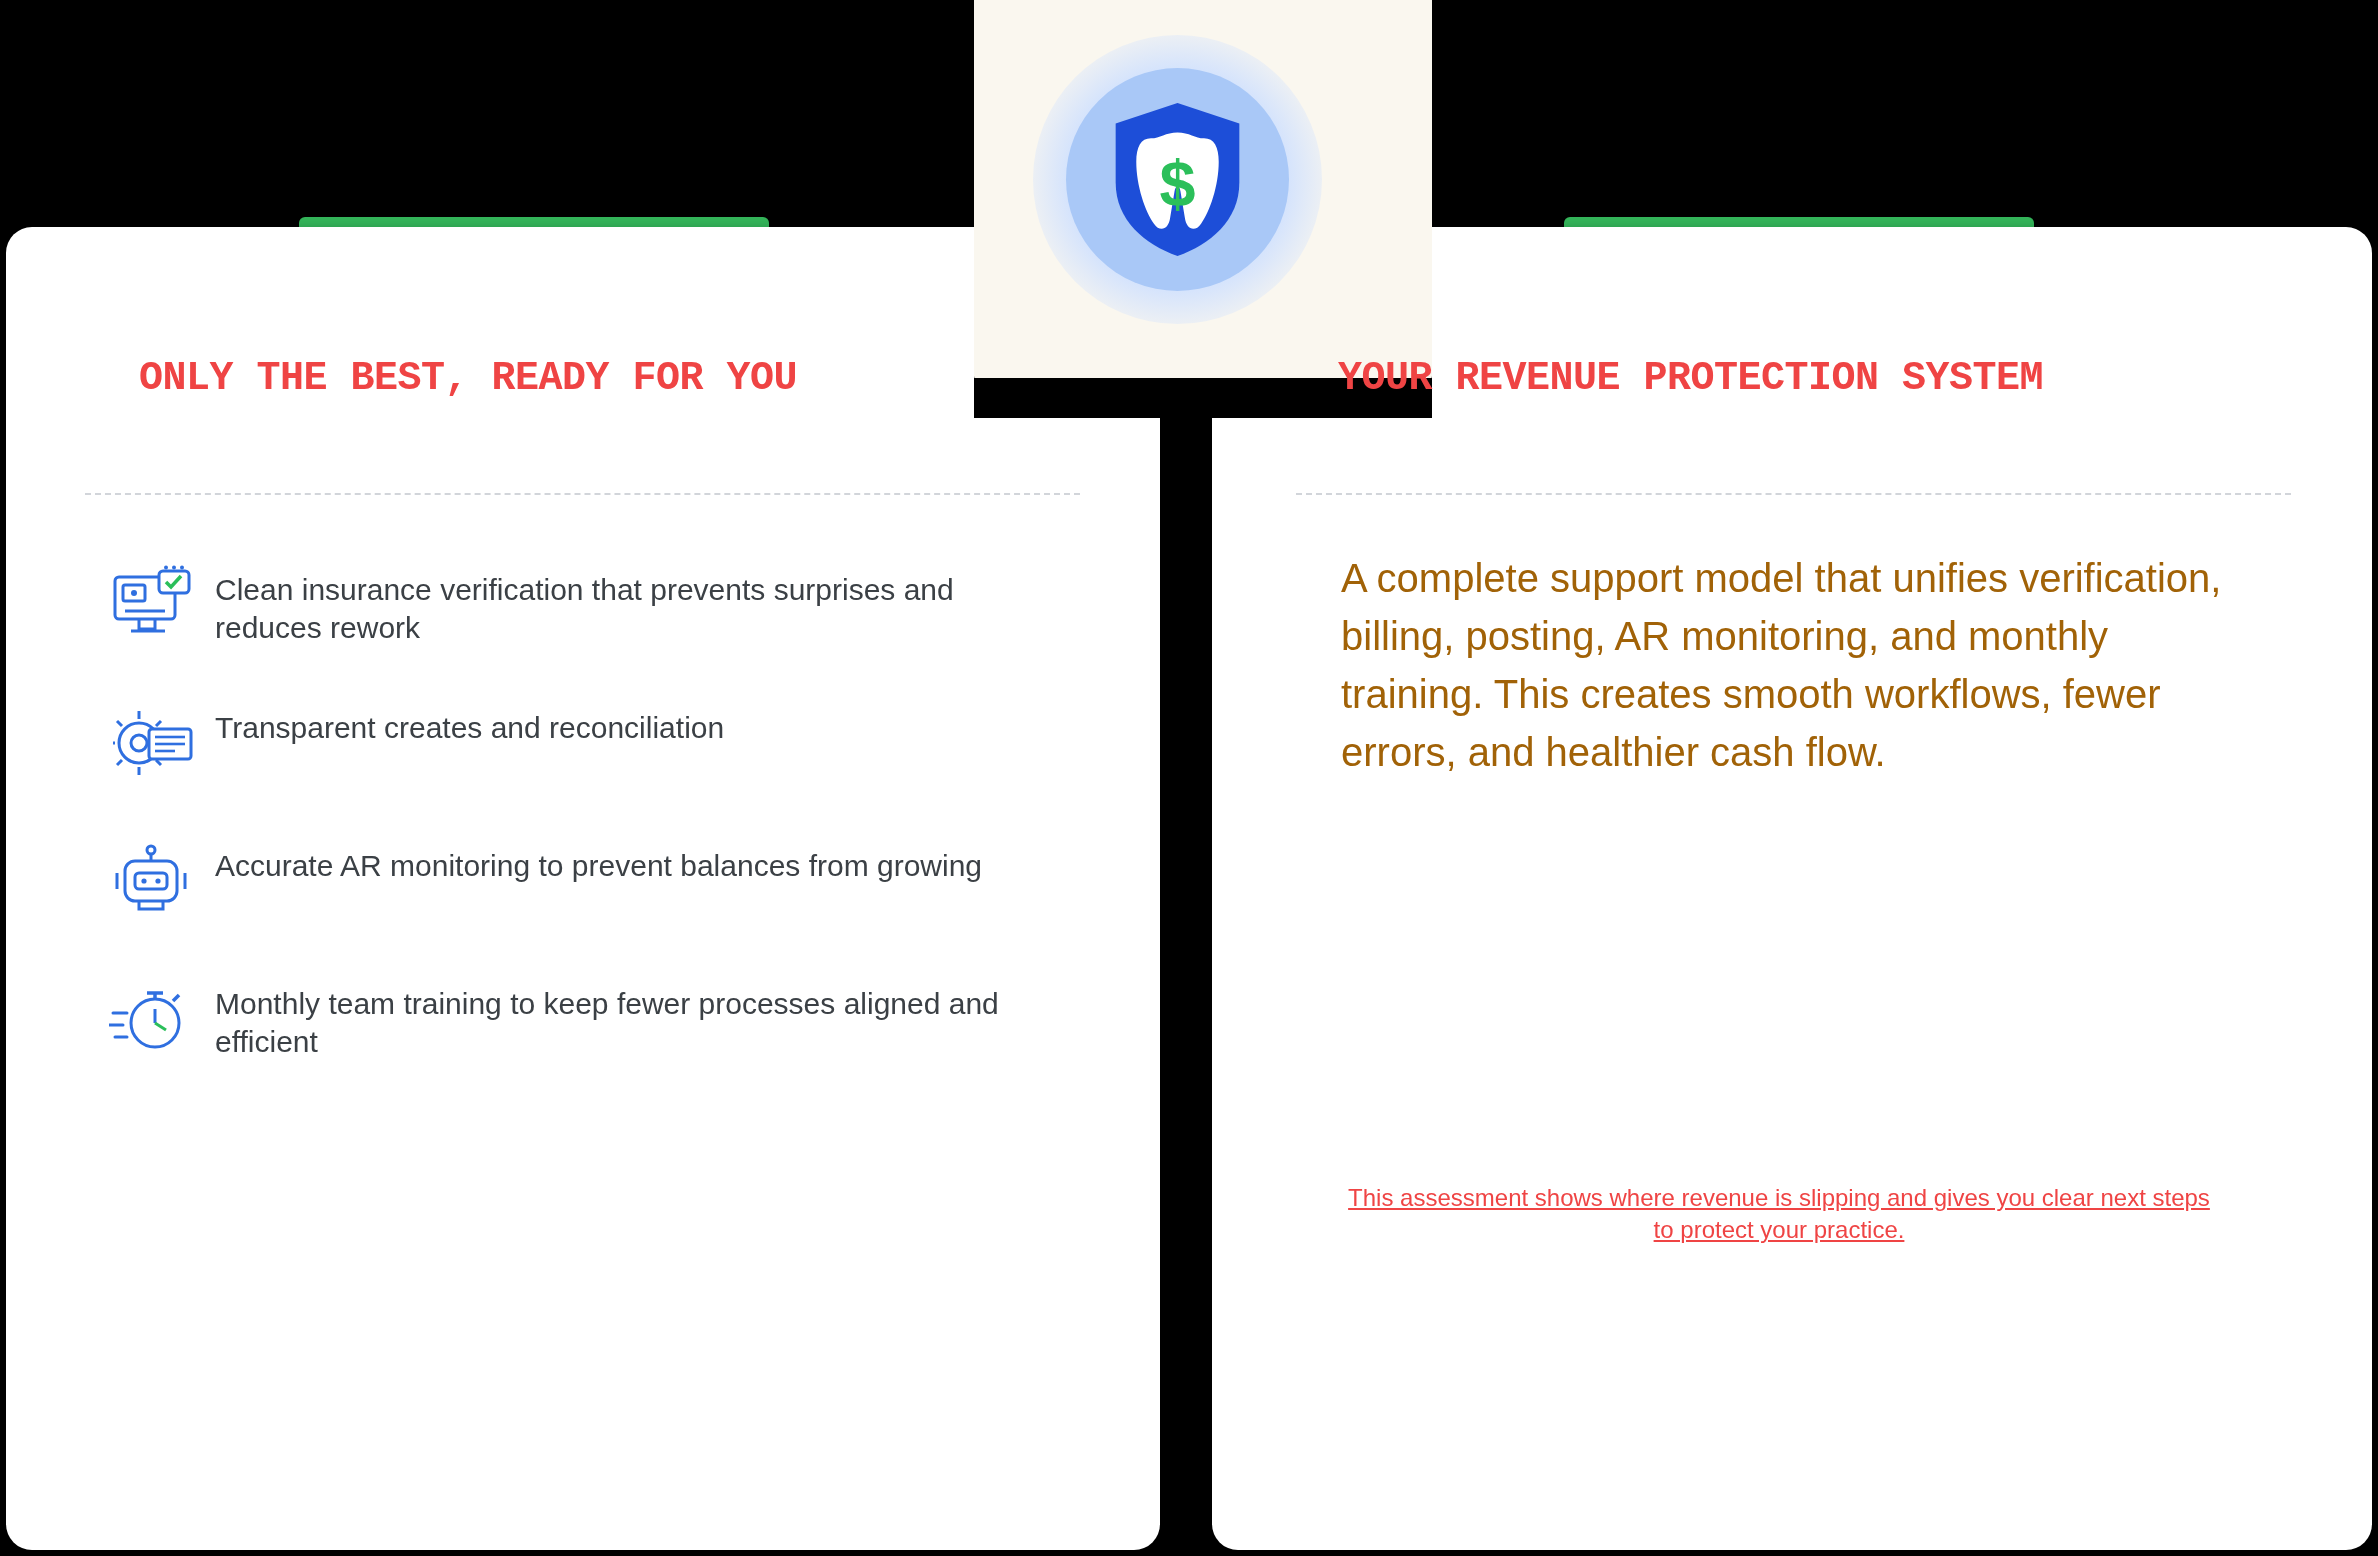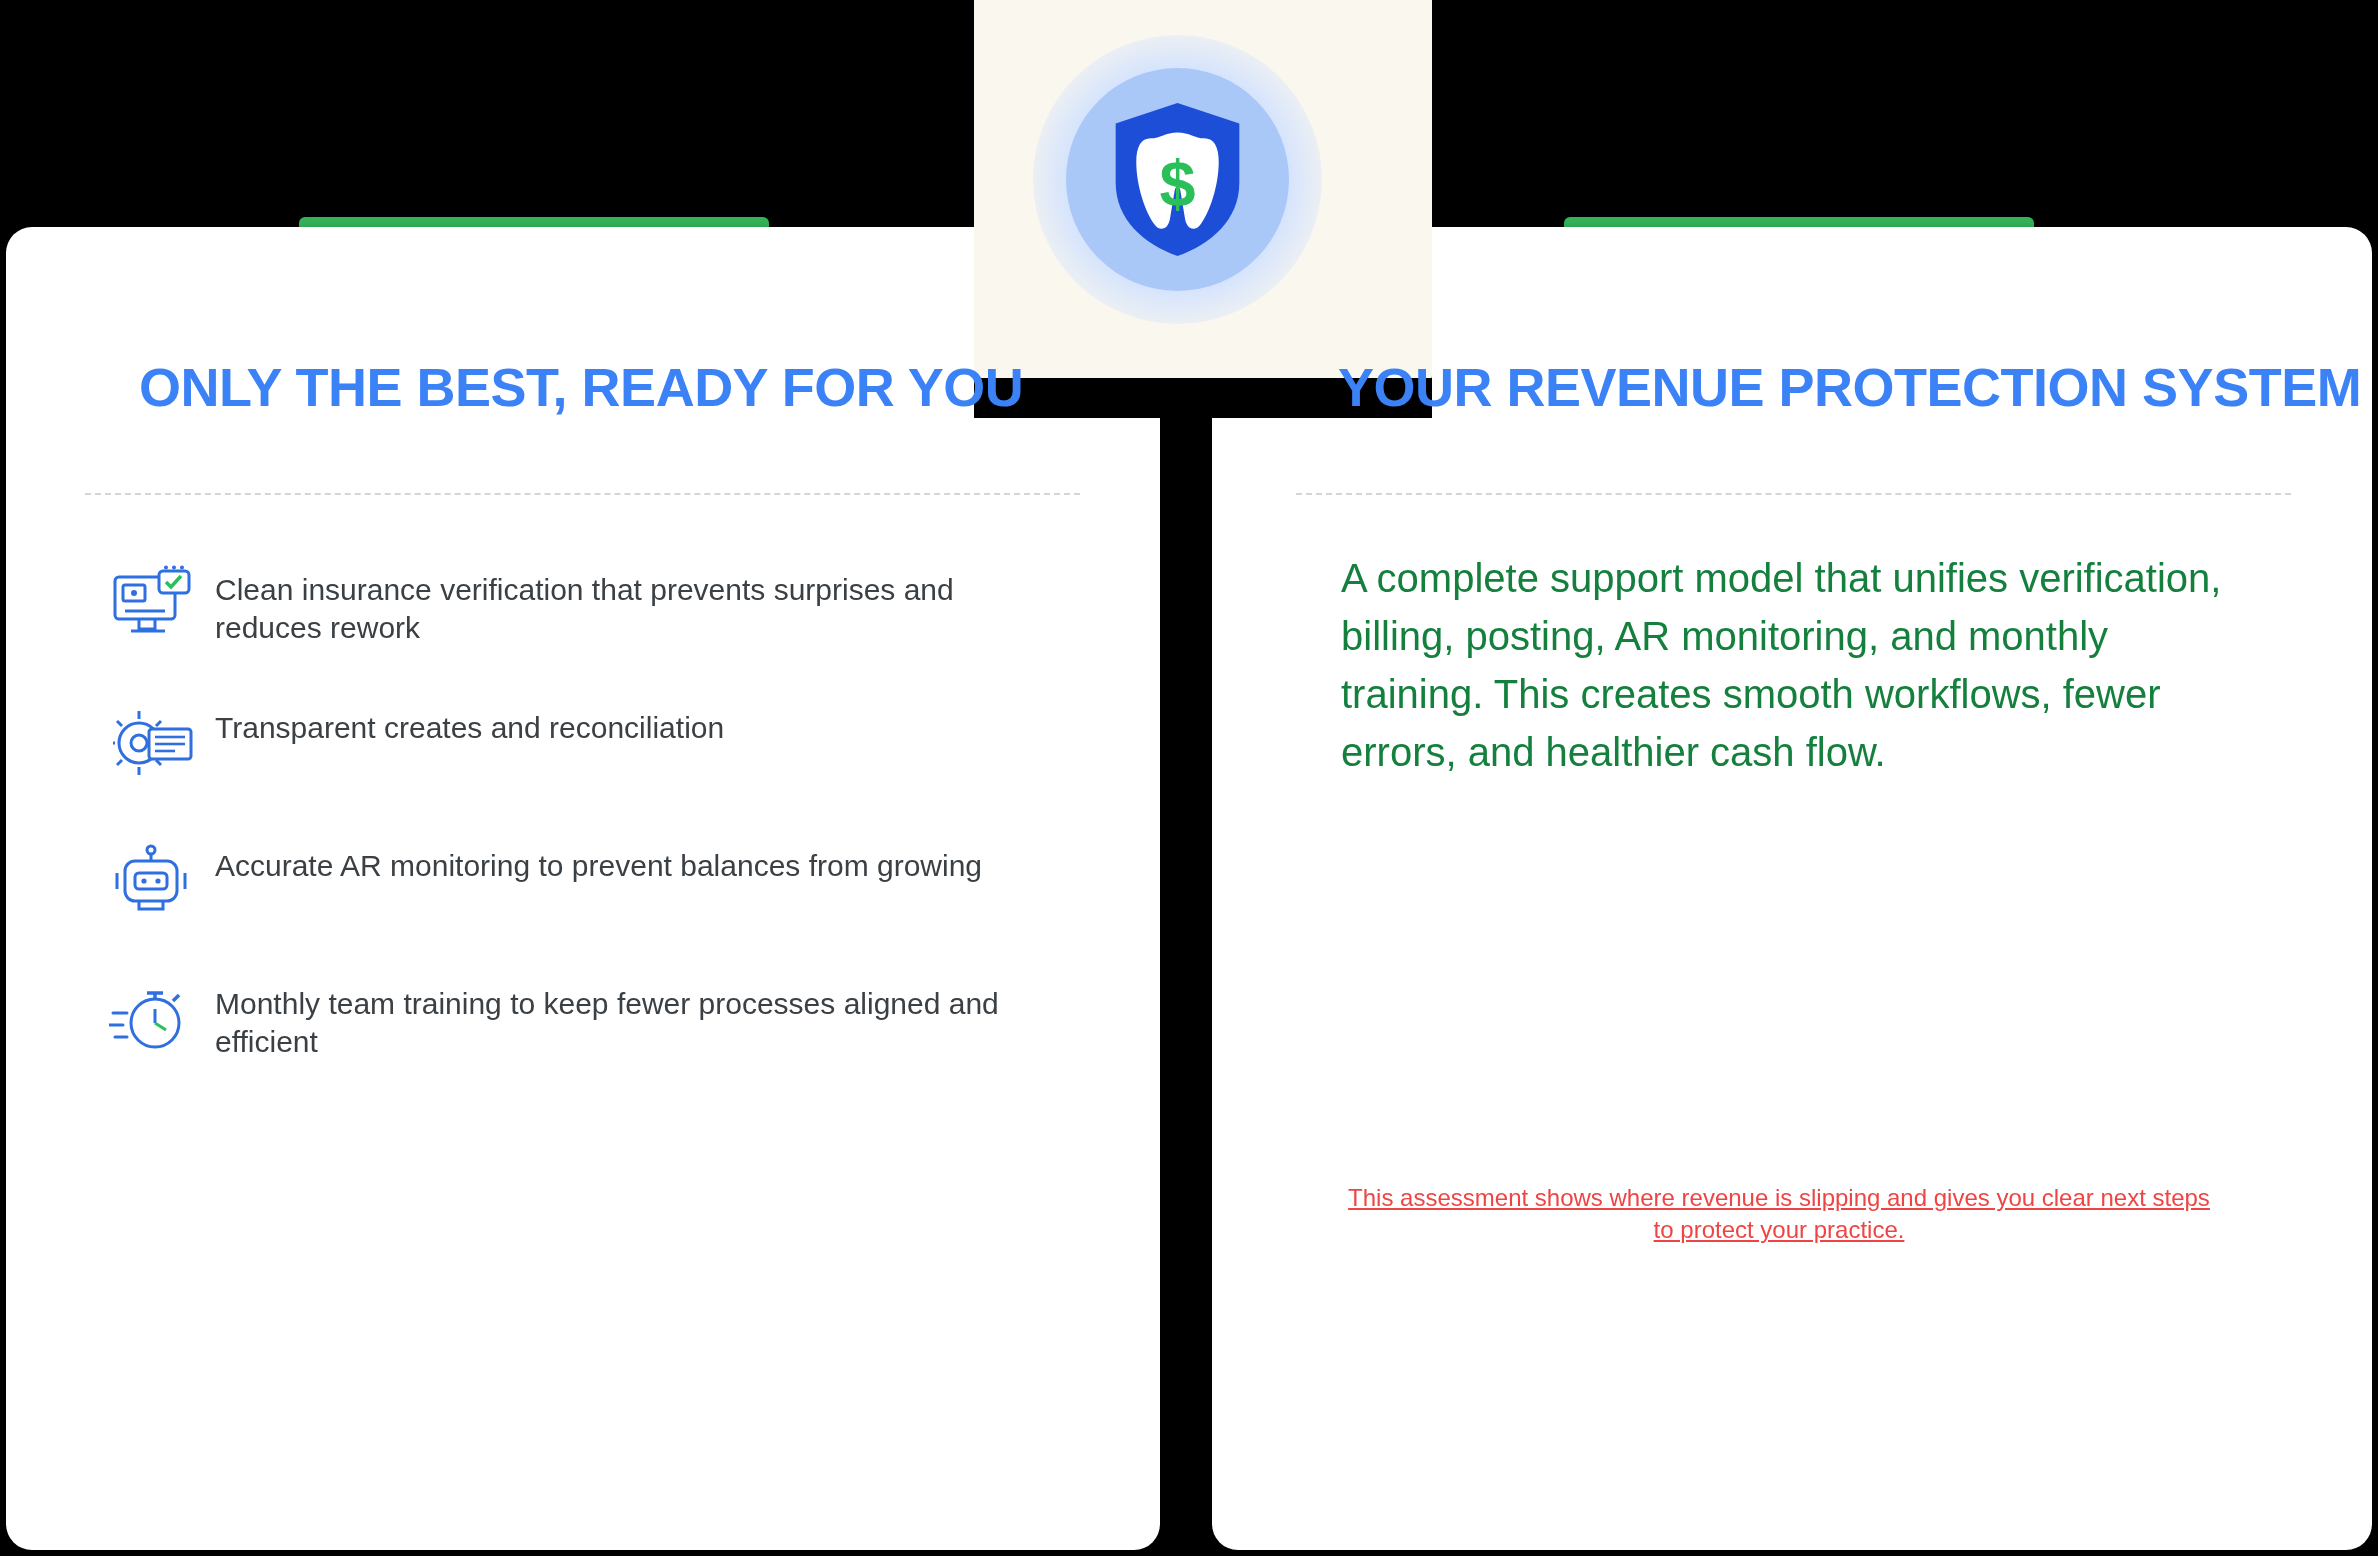--- a/index.html
+++ b/index.html
@@ -95,25 +95,26 @@
     border-radius: 50%;
     background: #a9c8f7;
     display: flex;
     align-items: center;
     justify-content: center;
   }
 
   
   .heading {
     position: absolute;
-    font-size: 54px;
+    font-size: 40px;
     font-weight: bold;
-    color: #3b82f6;
+    color: #ef4444;
     letter-spacing: -0.5px;
     white-space: nowrap;
+    font-family: Liberation Mono, monospace;
   }
   .heading-left  { left: 139px;  top: 356px; }
   .heading-right { left: 1338px; top: 356px; }
 
   .divider {
     position: absolute;
     height: 0;
     border-top: 2px dashed #d2d5da;
   }
   .divider-left  { left: 85px;   top: 493px; width: 995px; }
@@ -149,21 +150,21 @@
   }
 
   
   .body-copy {
     position: absolute;
     left: 1341px;
     top: 549px;
     width: 915px;
     font-size: 40px;
     line-height: 1.45;
-    color: #15803d;
+    color: #a16207;
   }
   .footnote {
     position: absolute;
     left: 1341px;
     top: 1182px;
     width: 876px;
     text-align: center;
     font-size: 24px;
     line-height: 1.35;
     color: #ef4444;

